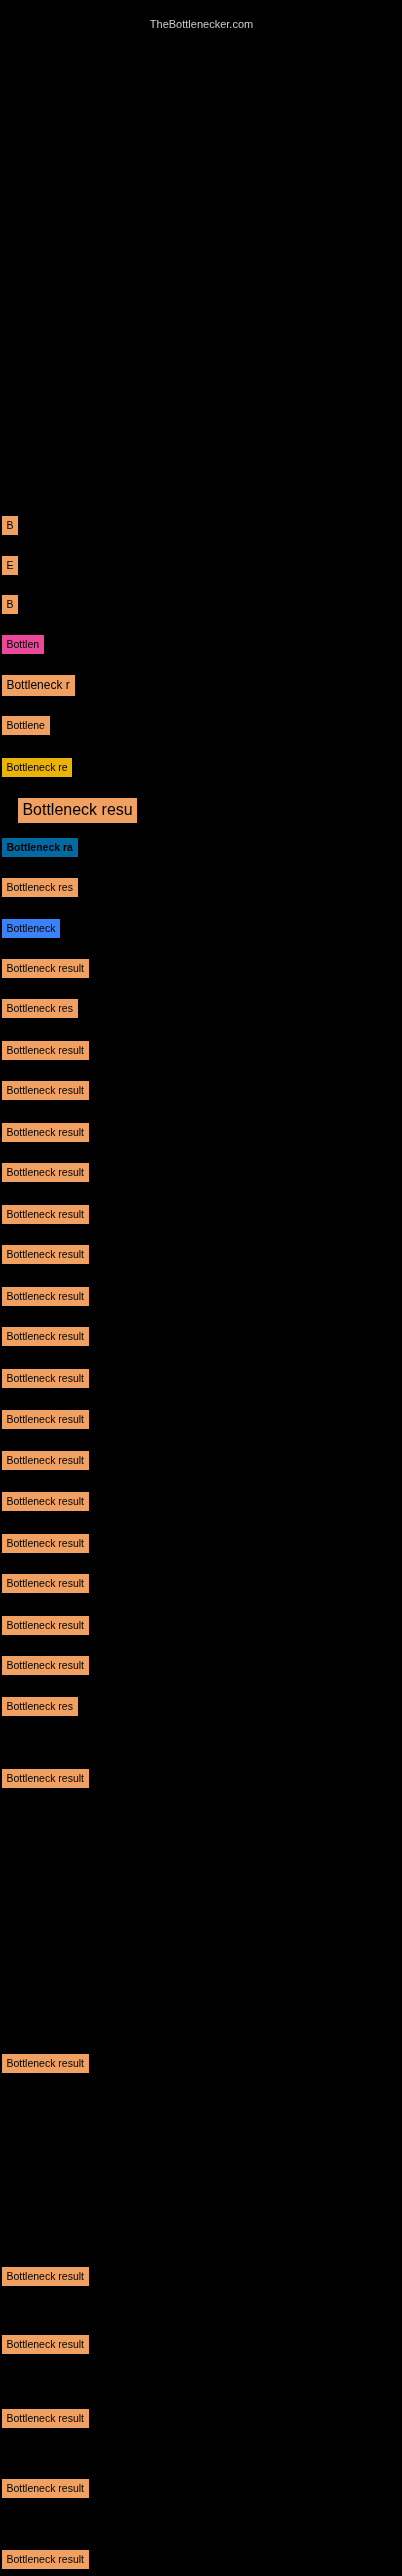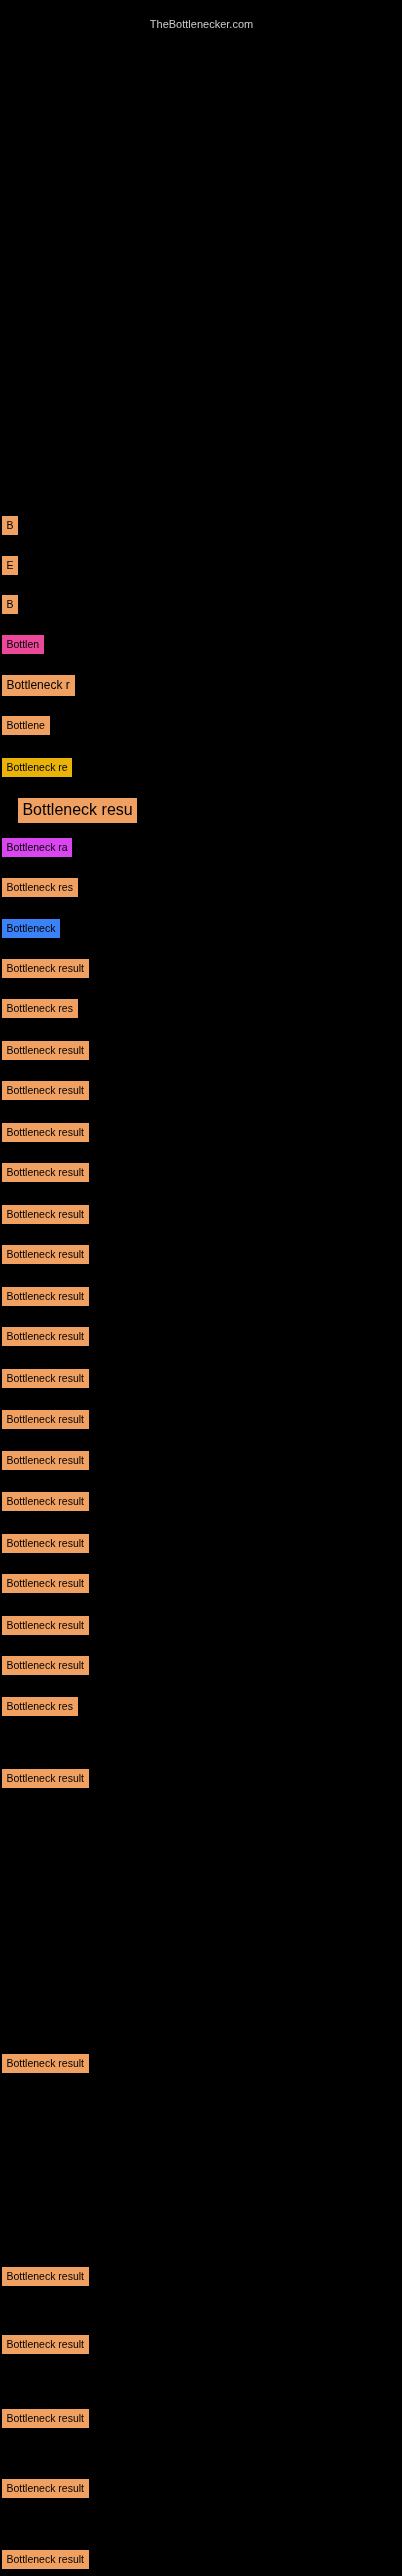--- a/index.html
+++ b/index.html
@@ -29,21 +29,21 @@
 
 <div id="labels-container" style="position: relative; width: 403px; height: 2560px;">
 <div style="position: absolute; top: 483px; left: 1.6px; background-color: rgb(240, 160, 96); color: rgb(0, 0, 0); font-size: 10.5px; padding: 3.2px 4.8px; white-space: nowrap; display: inline-block;">B</div>
     <div style="position: absolute; top: 523px; left: 1.6px; background-color: rgb(240, 160, 96); color: rgb(0, 0, 0); font-size: 10.5px; padding: 3.2px 4.8px; white-space: nowrap; display: inline-block;">E</div>
     <div style="position: absolute; top: 562px; left: 1.6px; background-color: rgb(240, 160, 96); color: rgb(0, 0, 0); font-size: 10.5px; padding: 3.2px 4.8px; white-space: nowrap; display: inline-block;">B</div>
     <div style="position: absolute; top: 602px; left: 1.6px; background-color: #ec4899; color: rgb(0, 0, 0); font-size: 10.5px; padding: 3.2px 4.8px; white-space: nowrap; display: inline-block;">Bottlen</div>
     <div style="position: absolute; top: 642px; left: 1.6px; background-color: rgb(240, 160, 96); color: rgb(0, 0, 0); font-size: 12px; padding: 3.2px 4.8px; white-space: nowrap; display: inline-block;">Bottleneck r</div>
     <div style="position: absolute; top: 683px; left: 1.6px; background-color: rgb(240, 160, 96); color: rgb(0, 0, 0); font-size: 10.5px; padding: 3.2px 4.8px; white-space: nowrap; display: inline-block;">Bottlene</div>
     <div style="position: absolute; top: 725px; left: 1.6px; background-color: #eab308; color: rgb(0, 0, 0); font-size: 10.5px; padding: 3.2px 4.8px; white-space: nowrap; display: inline-block;">Bottleneck re</div>
     <div style="position: absolute; top: 765px; left: 1.6px; background-color: rgb(240, 160, 96); color: rgb(0, 0, 0); font-size: 16px; padding: 3.2px 4.8px; white-space: nowrap; display: inline-block; margin-left: 16px;">Bottleneck resu</div>
-    <div style="position: absolute; top: 805px; left: 1.6px; background-color: #d946ef; color: rgb(0, 0, 0); font-size: 10.5px; padding: 3.2px 4.8px; white-space: nowrap; display: inline-block;">Bottleneck ra</div>
+    <div style="position: absolute; top: 805px; left: 1.6px; background-color: #0369a1; color: rgb(0, 0, 0); font-size: 10.5px; padding: 3.2px 4.8px; white-space: nowrap; display: inline-block; font-weight: bold;">Bottleneck ra</div>
     <div style="position: absolute; top: 845px; left: 1.6px; background-color: rgb(240, 160, 96); color: rgb(0, 0, 0); font-size: 10.5px; padding: 3.2px 4.8px; white-space: nowrap; display: inline-block;">Bottleneck res</div>
     <div style="position: absolute; top: 886px; left: 1.6px; background-color: #3b82f6; color: rgb(0, 0, 0); font-size: 10.5px; padding: 3.2px 4.8px; white-space: nowrap; display: inline-block;">Bottleneck</div>
     <div style="position: absolute; top: 926px; left: 1.6px; background-color: rgb(240, 160, 96); color: rgb(0, 0, 0); font-size: 10.5px; padding: 3.2px 4.8px; white-space: nowrap; display: inline-block;">Bottleneck result</div>
     <div style="position: absolute; top: 966px; left: 1.6px; background-color: rgb(240, 160, 96); color: rgb(0, 0, 0); font-size: 10.5px; padding: 3.2px 4.8px; white-space: nowrap; display: inline-block;">Bottleneck res</div>
     <div style="position: absolute; top: 1008px; left: 1.6px; background-color: rgb(240, 160, 96); color: rgb(0, 0, 0); font-size: 10.5px; padding: 3.2px 4.8px; white-space: nowrap; display: inline-block;">Bottleneck result</div>
     <div style="position: absolute; top: 1048px; left: 1.6px; background-color: rgb(240, 160, 96); color: rgb(0, 0, 0); font-size: 10.5px; padding: 3.2px 4.8px; white-space: nowrap; display: inline-block;">Bottleneck result</div>
     <div style="position: absolute; top: 1090px; left: 1.6px; background-color: rgb(240, 160, 96); color: rgb(0, 0, 0); font-size: 10.5px; padding: 3.2px 4.8px; white-space: nowrap; display: inline-block;">Bottleneck result</div>
     <div style="position: absolute; top: 1130px; left: 1.6px; background-color: rgb(240, 160, 96); color: rgb(0, 0, 0); font-size: 10.5px; padding: 3.2px 4.8px; white-space: nowrap; display: inline-block;">Bottleneck result</div>
     <div style="position: absolute; top: 1172px; left: 1.6px; background-color: rgb(240, 160, 96); color: rgb(0, 0, 0); font-size: 10.5px; padding: 3.2px 4.8px; white-space: nowrap; display: inline-block;">Bottleneck result</div>
     <div style="position: absolute; top: 1212px; left: 1.6px; background-color: rgb(240, 160, 96); color: rgb(0, 0, 0); font-size: 10.5px; padding: 3.2px 4.8px; white-space: nowrap; display: inline-block;">Bottleneck result</div>

